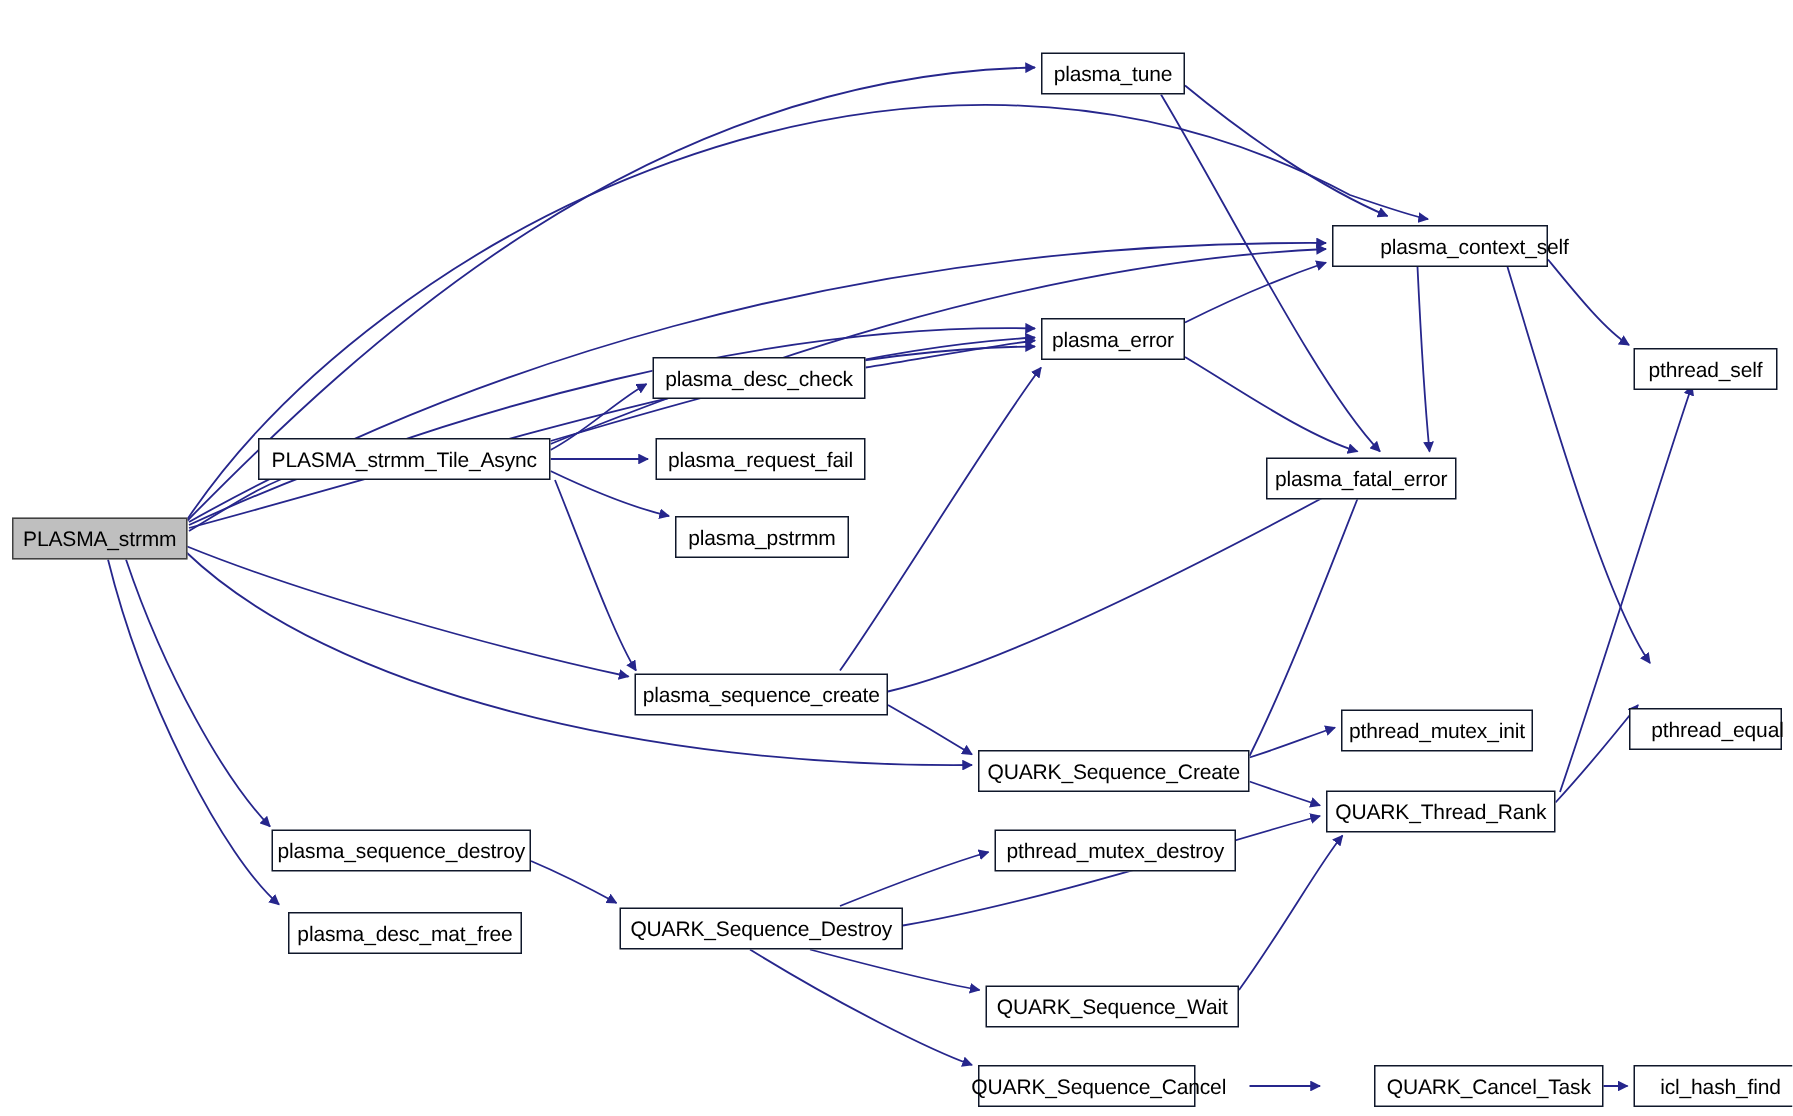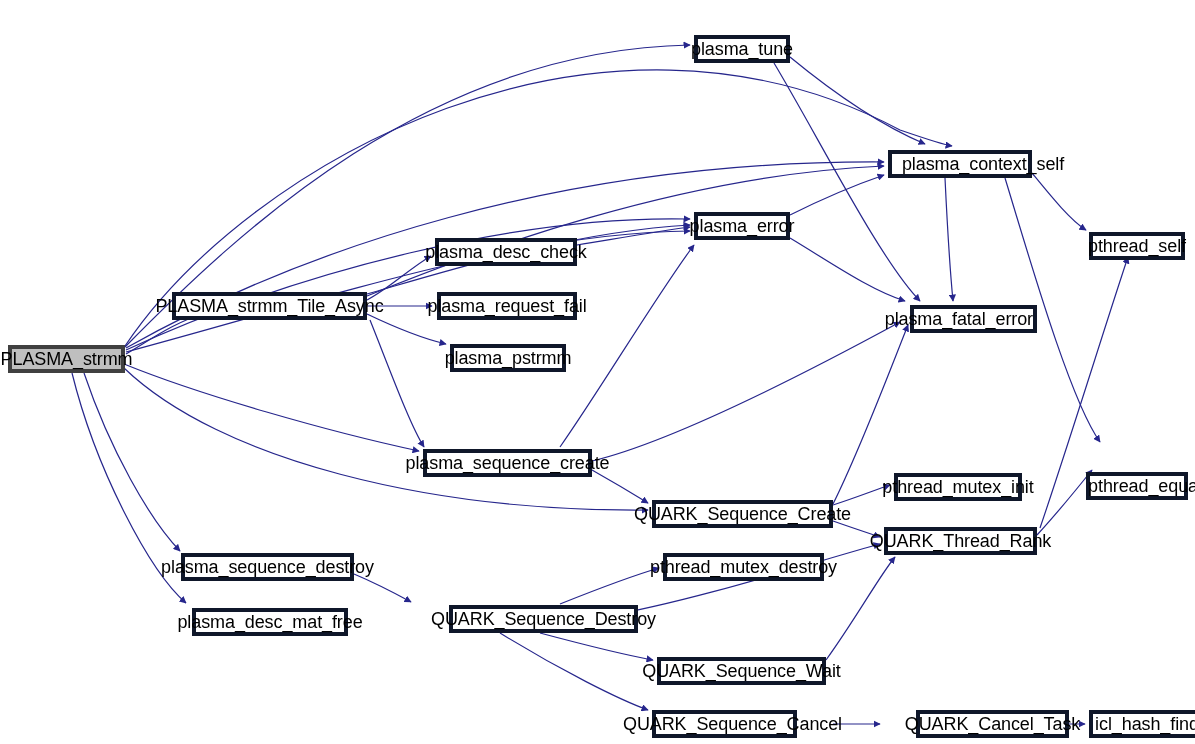--- a/index.html
+++ b/index.html
@@ -18,24 +18,24 @@
   #edge-layer {
     position: absolute;
     left: 0;
     top: 0;
     width: 1195px;
     height: 744px;
   }
   .node {
     position: absolute;
     box-sizing: border-box;
-    border: 4px solid #0f172a;
+    border: 1px solid #0f172a;
     background: #ffffff;
     color: #000000;
-    font-size: 18px;
+    font-size: 14px;
     line-height: 1;
     display: flex;
     align-items: center;
     justify-content: center;
     white-space: nowrap;
     letter-spacing: -0.1px;
   }
   .node.root {
     background: #bfbfbf;
     border-color: #404040;
@@ -118,21 +118,21 @@
       </div>
       <div class="node" style="left: 435px; top: 238px; width: 142px; height: 28px;">
         <span class="node-label">plasma_desc_check</span>
       </div>
       <div class="node" style="left: 437px; top: 292px; width: 140px; height: 28px;">
         <span class="node-label">plasma_request_fail</span>
       </div>
       <div class="node" style="left: 450px; top: 344px; width: 116px; height: 28px;">
         <span class="node-label">plasma_pstrmm</span>
       </div>
-      <div class="node" style="left: 910px; top: 305px; width: 127px; height: 28px; justify-content: flex-end;">
+      <div class="node" style="left: 844px; top: 305px; width: 127px; height: 28px;">
         <span class="node-label">plasma_fatal_error</span>
       </div>
       <div class="node" style="left: 423px; top: 449px; width: 169px; height: 28px;">
         <span class="node-label">plasma_sequence_create</span>
       </div>
       <div class="node" style="left: 1086px; top: 472px; width: 102px; height: 28px; padding-left: 16px;">
         <span class="node-label">pthread_equal</span>
       </div>
       <div class="node" style="left: 652px; top: 500px; width: 181px; height: 28px;">
         <span class="node-label">QUARK_Sequence_Create</span>
@@ -145,21 +145,21 @@
       </div>
       <div class="node" style="left: 181px; top: 553px; width: 173px; height: 28px;">
         <span class="node-label">plasma_sequence_destroy</span>
       </div>
       <div class="node" style="left: 663px; top: 553px; width: 161px; height: 28px;">
         <span class="node-label">pthread_mutex_destroy</span>
       </div>
       <div class="node" style="left: 192px; top: 608px; width: 156px; height: 28px;">
         <span class="node-label">plasma_desc_mat_free</span>
       </div>
-      <div class="node" style="left: 413px; top: 605px; width: 189px; height: 28px; margin-left: 36px;">
+      <div class="node" style="left: 413px; top: 605px; width: 189px; height: 28px;">
         <span class="node-label">QUARK_Sequence_Destroy</span>
       </div>
       <div class="node" style="left: 657px; top: 657px; width: 169px; height: 28px;">
         <span class="node-label">QUARK_Sequence_Wait</span>
       </div>
       <div class="node" style="left: 652px; top: 710px; width: 145px; height: 28px; padding-left: 16px;">
         <span class="node-label">QUARK_Sequence_Cancel</span>
       </div>
       <div class="node" style="left: 884px; top: 710px; width: 153px; height: 28px; margin-left: 32px;">
         <span class="node-label">QUARK_Cancel_Task</span>

